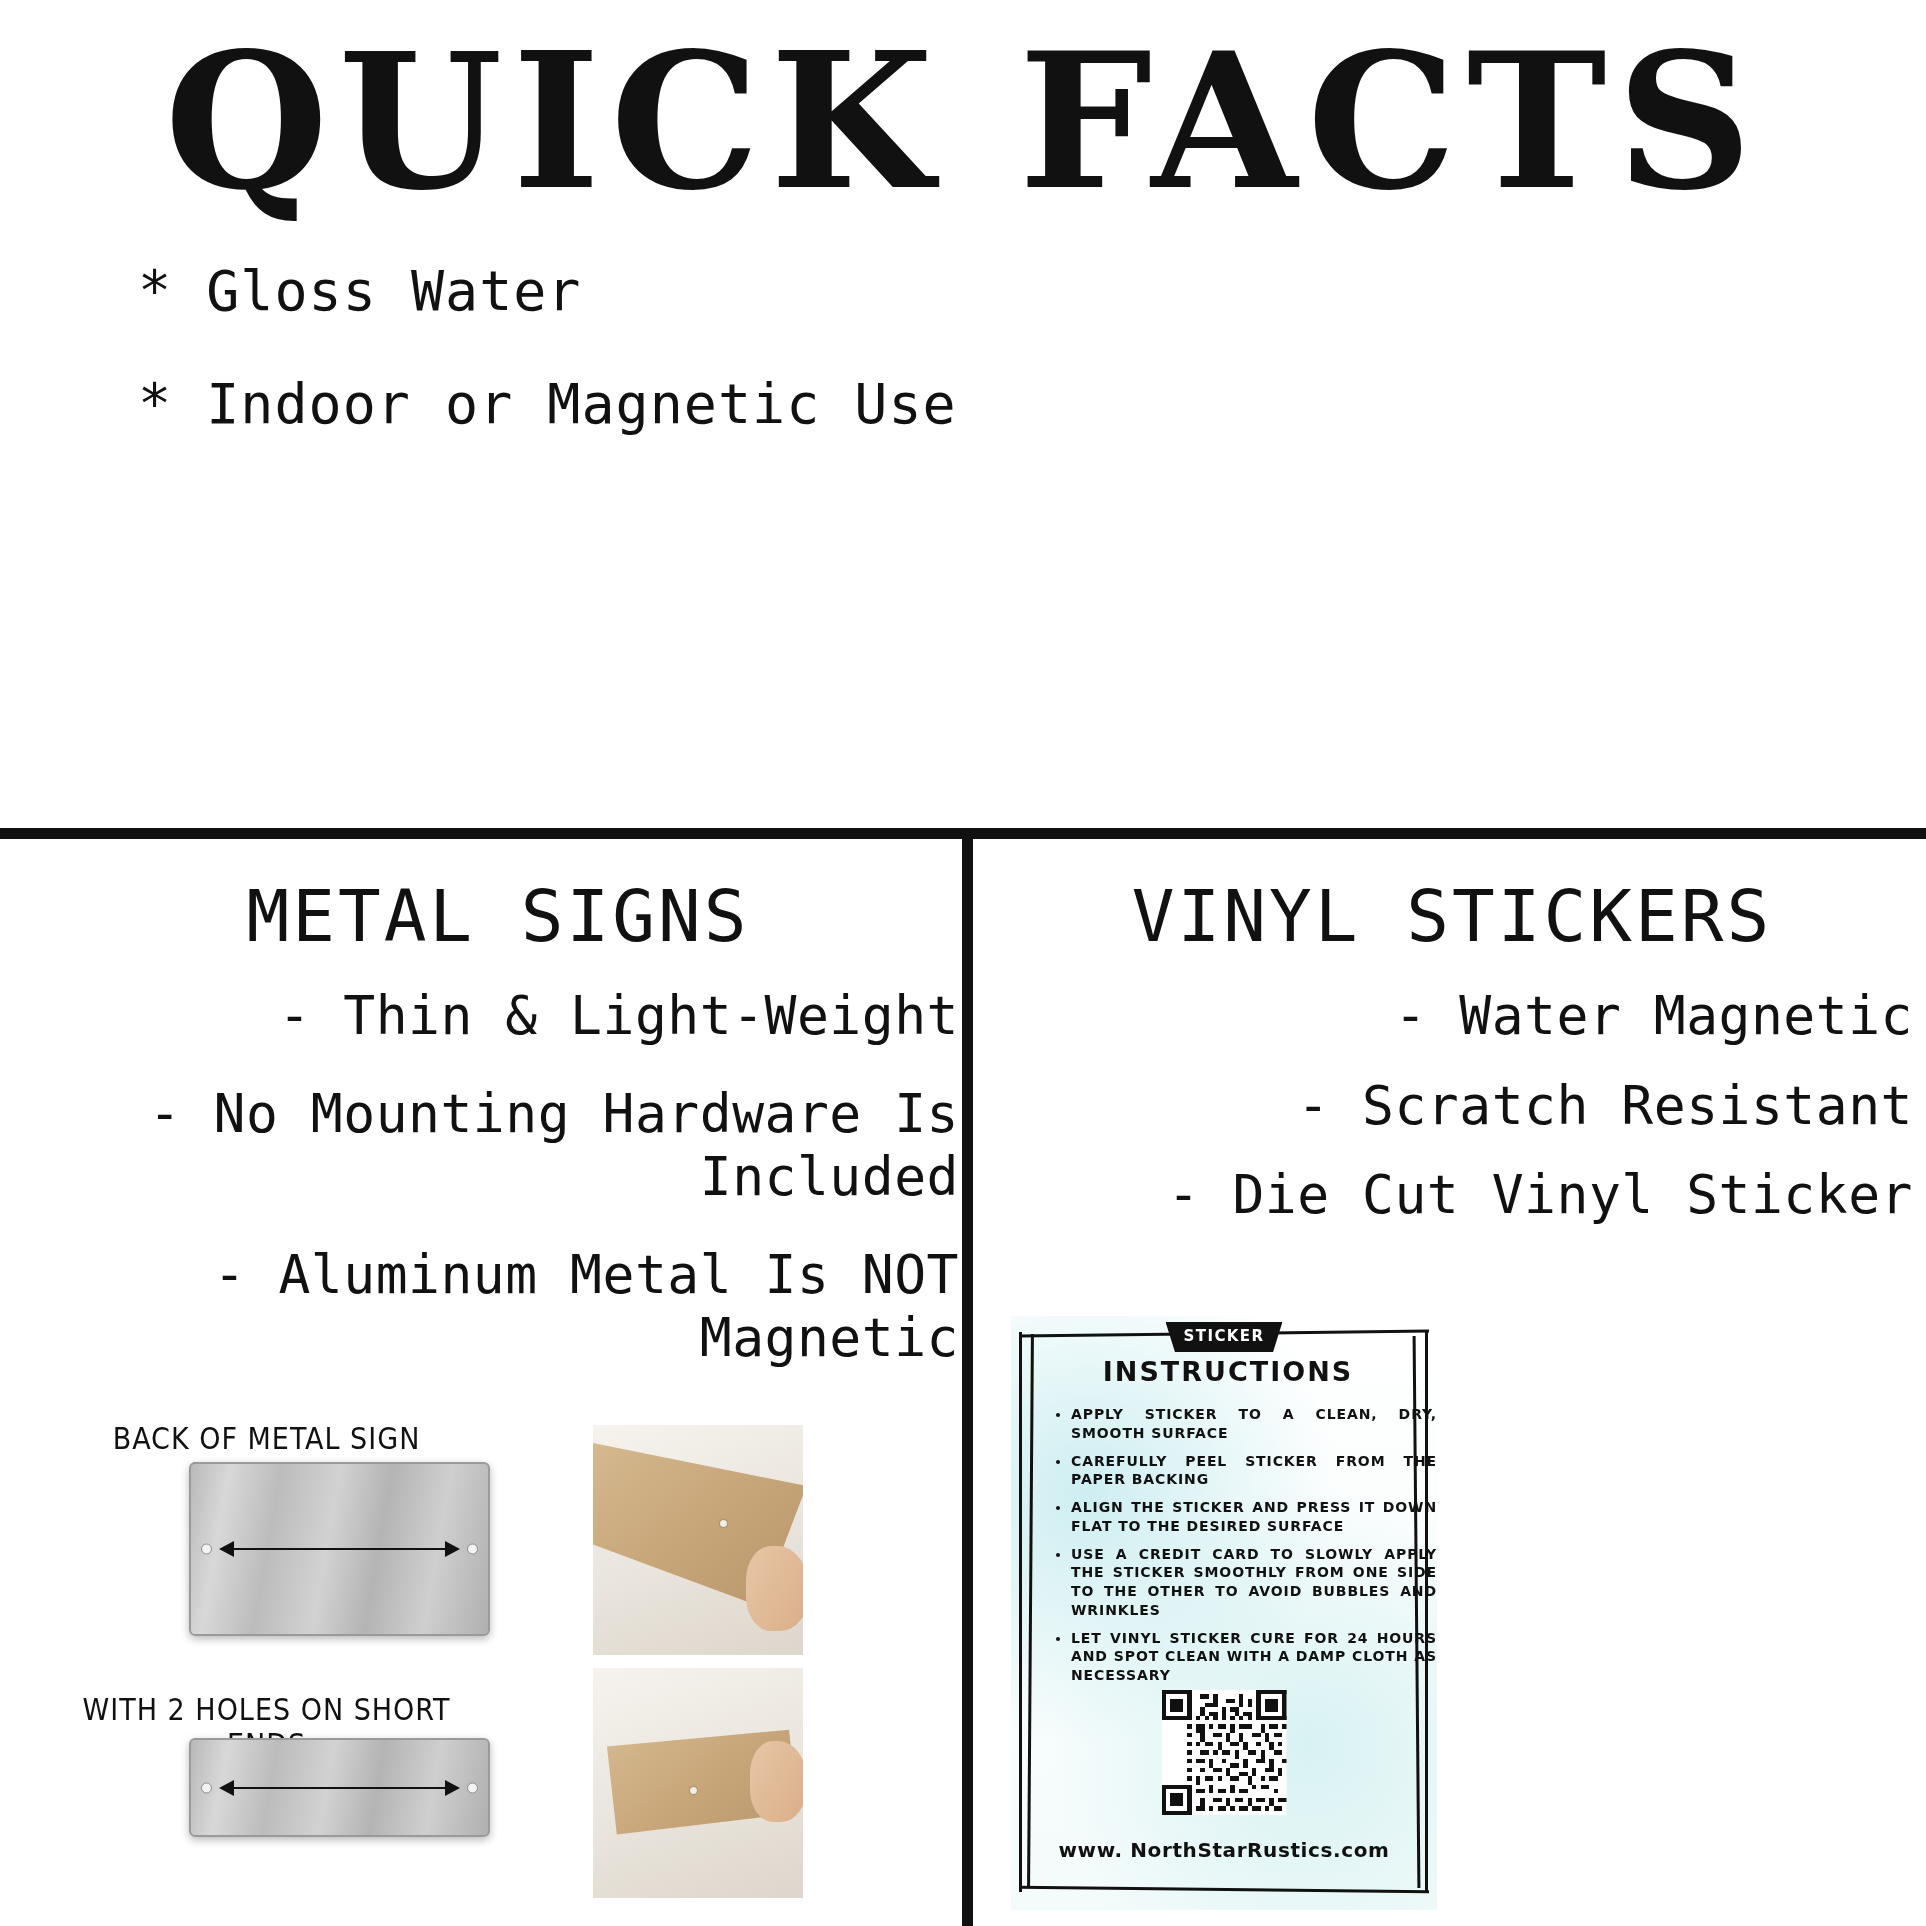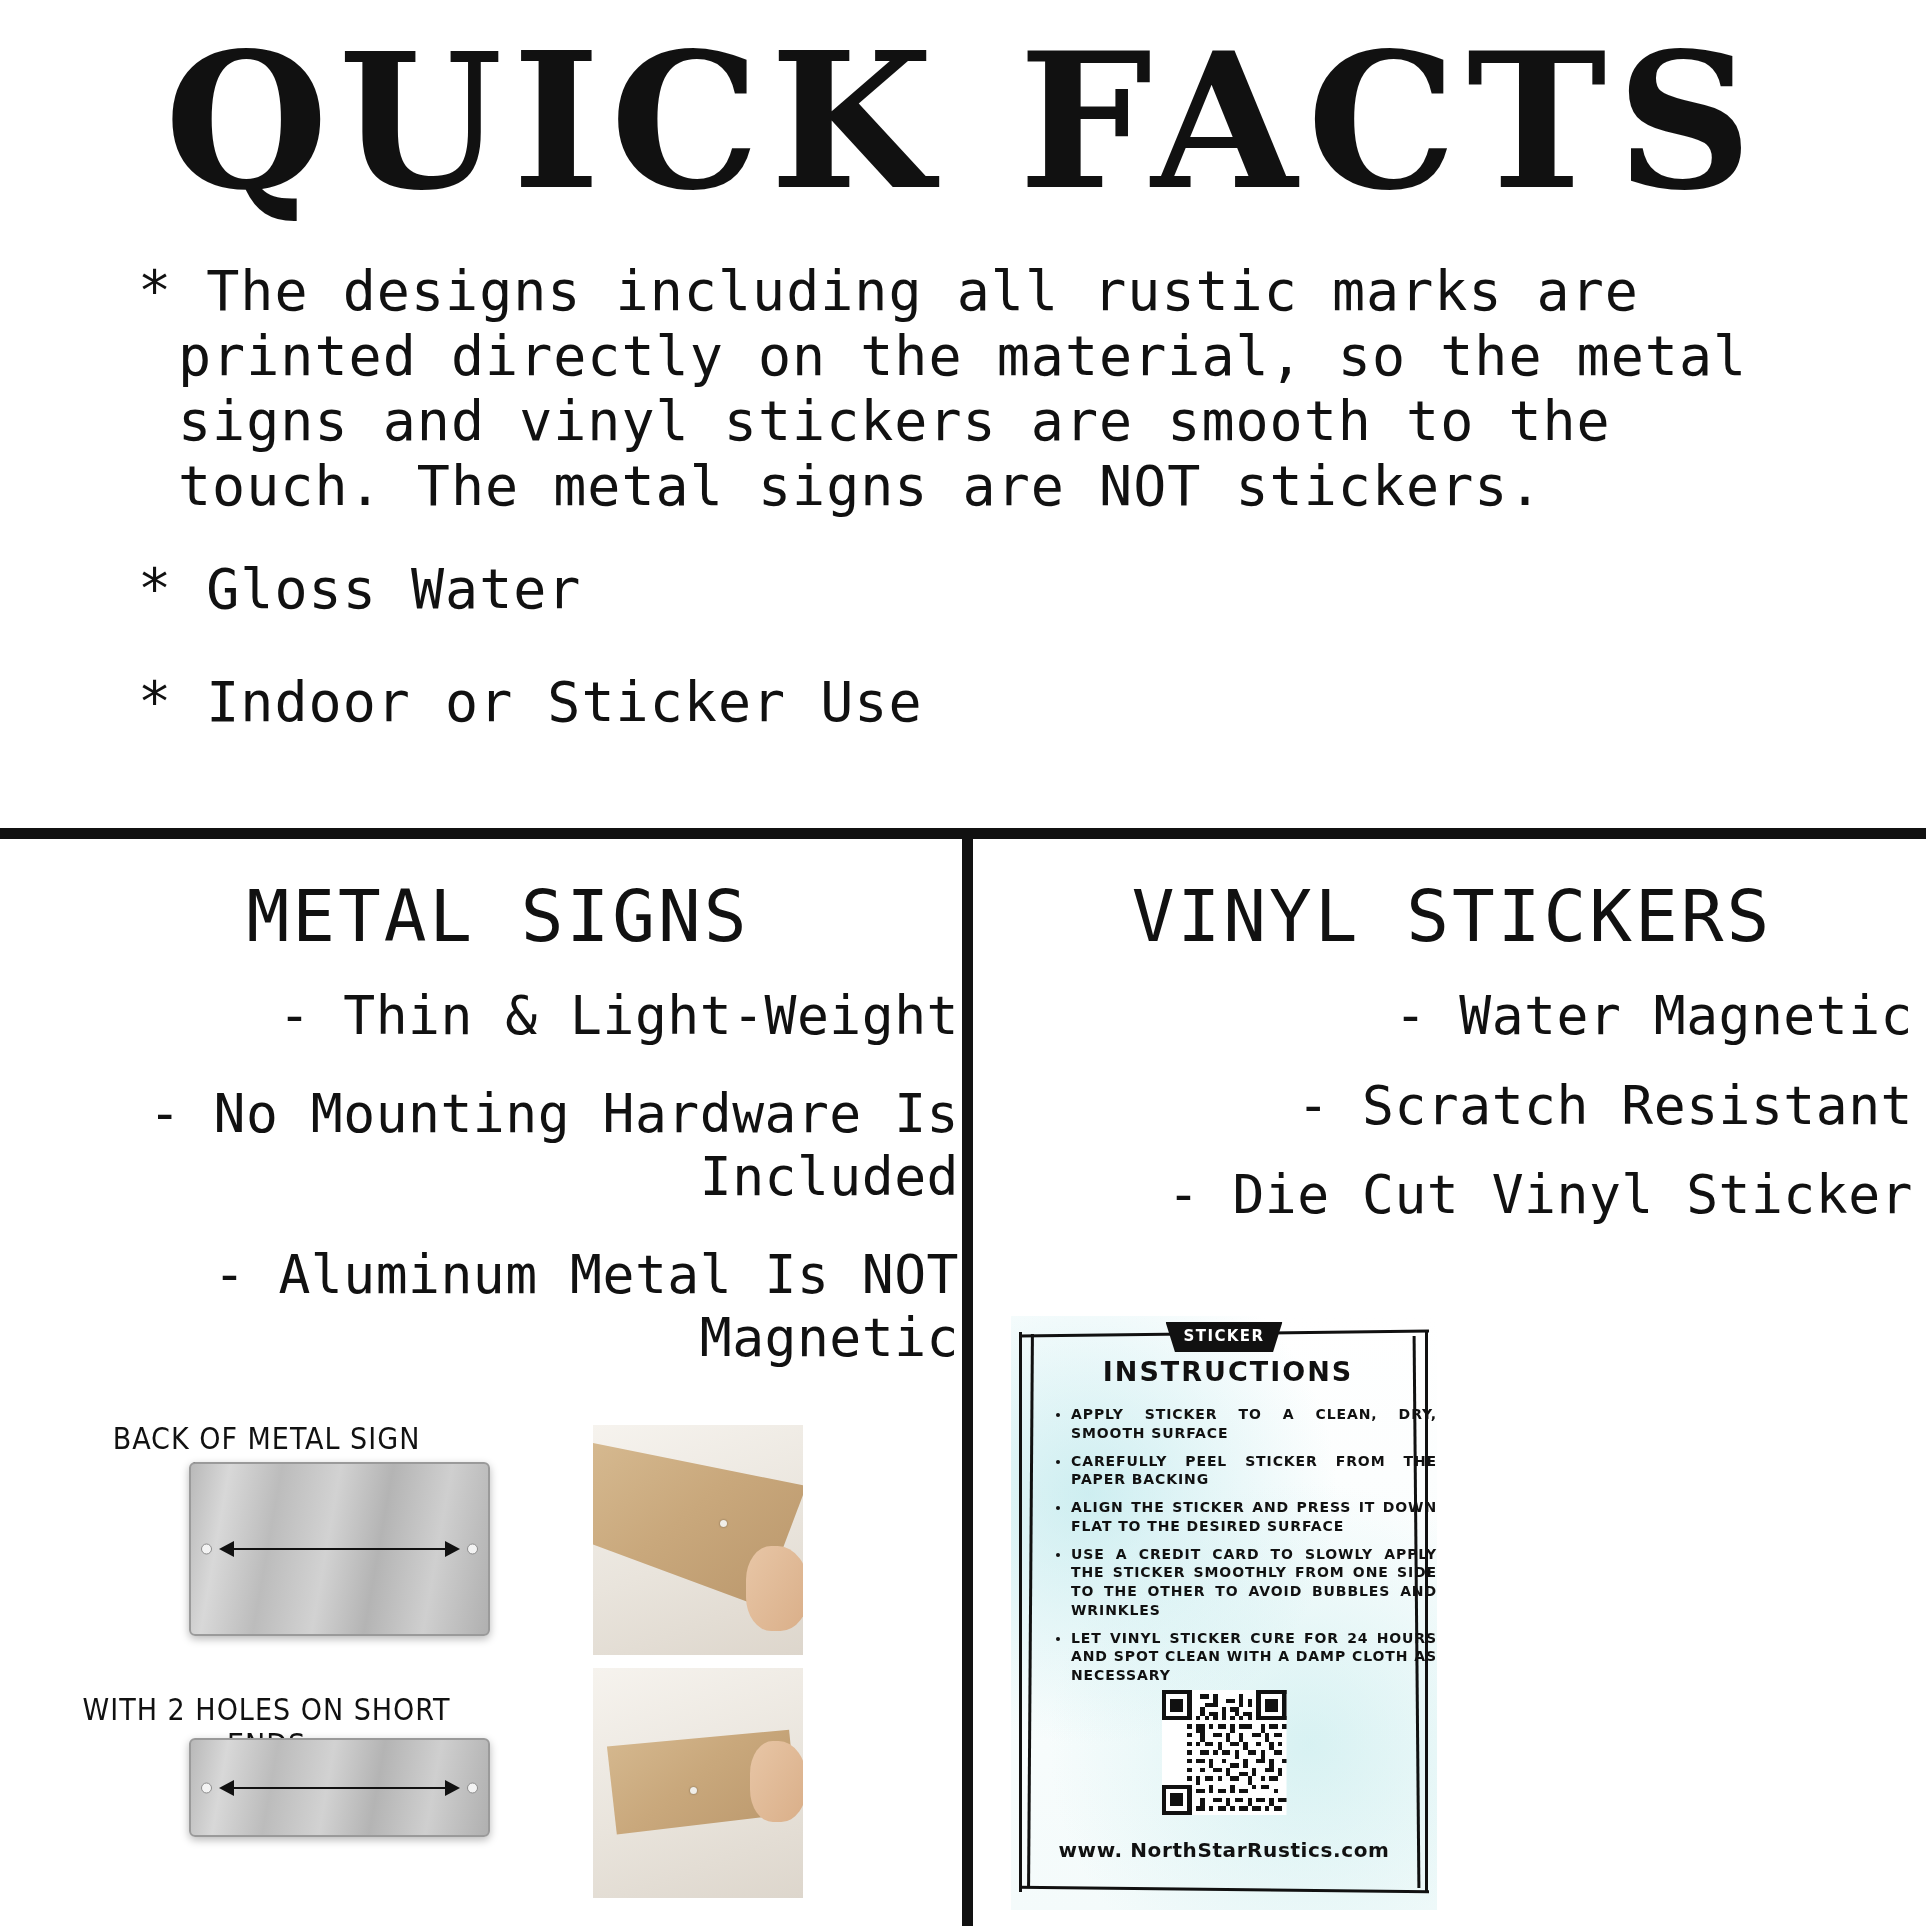--- a/index.html
+++ b/index.html
@@ -271,23 +271,22 @@
   }
 </style>
 </head>
 <body>
 
 <div id="top-section">
 
   <h1 id="page-title">QUICK FACTS</h1>
 
   <div class="facts-list">
-    <div class="fact">* The designs including all rustic marks are printed directly on the material, so the metal signs and vinyl stickers are smooth to the touch. The metal signs are NOT stickers.</div>
     <div class="fact single">* Gloss Water</div>
-    <div class="fact single">* Indoor or Sticker Use</div>
+    <div class="fact single">* Indoor or Magnetic Use</div>
   </div>
 </div>
 
 <div id="h-divider"></div>
 <div id="v-divider"></div>
 
 <div class="column" id="col-metal">
   <div class="col-title">METAL SIGNS</div>
 
   <div class="bullets">

